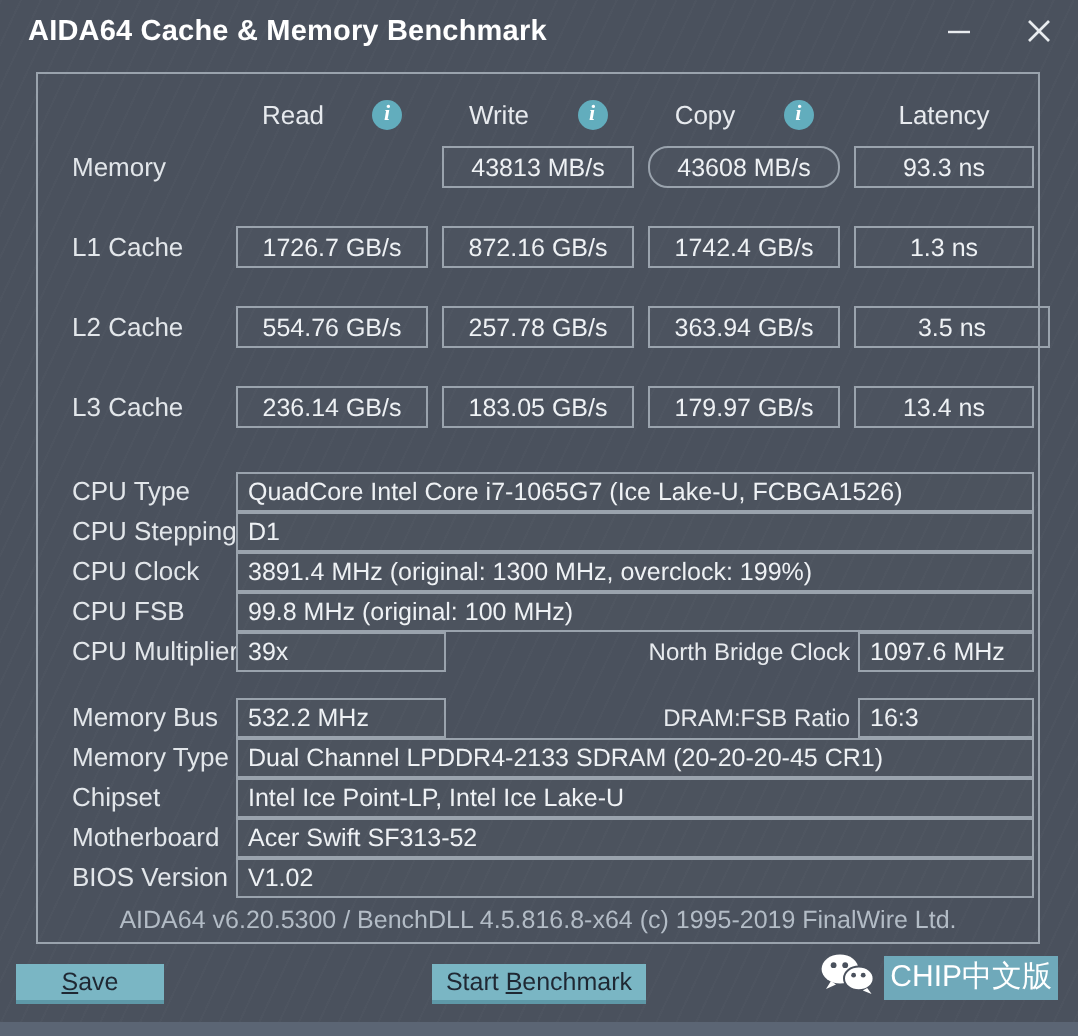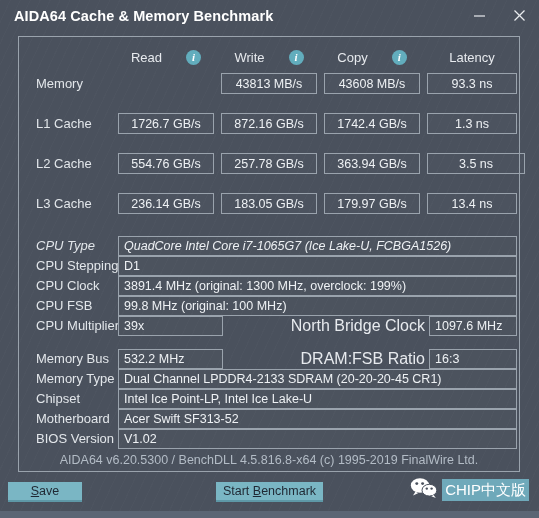--- a/index.html
+++ b/index.html
@@ -173,21 +173,21 @@
     background: rgba(255,255,255,0.012);
     white-space: nowrap;
     overflow: hidden;
   }
   .inline-label {
     position: absolute;
     top: 0;
     height: 20px;
     line-height: 20px;
     color: #e7eaee;
-    font-size: 16px;
+    font-size: 12px;
     text-align: right;
     white-space: nowrap;
   }
 
   
   .version-bar {
     position: absolute;
     left: 0;
     width: 100%;
     height: 23px;
@@ -282,21 +282,21 @@
         <span class="info-icon">i</span>
       </div>
       <div class="col-head" style="left:408px; width:90px;">
         <span>Latency</span>
       </div>
     </div>
 
     <div class="bench-row" style="top:36px;">
       <div class="row-label">Memory</div>
       <div class="cell" style="left:202px; width:96px;">43813 MB/s</div>
-      <div class="cell" style="left:305px; width:96px;">43608 MB/s</div>
+      <div class="cell" style="left:305px; width:96px;border-radius:10px;">43608 MB/s</div>
       <div class="cell" style="left:408px; width:90px;">93.3 ns</div>
     </div>
 
     <div class="bench-row" style="top:76px;">
       <div class="row-label">L1 Cache</div>
       <div class="cell" style="left:99px; width:96px;">1726.7 GB/s</div>
       <div class="cell" style="left:202px; width:96px;">872.16 GB/s</div>
       <div class="cell" style="left:305px; width:96px;">1742.4 GB/s</div>
       <div class="cell" style="left:408px; width:90px;">1.3 ns</div>
     </div>
@@ -312,21 +312,21 @@
     <div class="bench-row" style="top:156px;">
       <div class="row-label">L3 Cache</div>
       <div class="cell" style="left:99px; width:96px;">236.14 GB/s</div>
       <div class="cell" style="left:202px; width:96px;">183.05 GB/s</div>
       <div class="cell" style="left:305px; width:96px;">179.97 GB/s</div>
       <div class="cell" style="left:408px; width:90px;">13.4 ns</div>
     </div>
 
     <div class="info-block">
 
-      <div class="info-row" style="top:199px;font-style:italic;">
+      <div class="info-row" style="top:199px;">
         <div class="info-label">CPU Type</div>
         <div class="info-value" style="left:99px; width:399px;">QuadCore Intel Core i7-1065G7  (Ice Lake-U, FCBGA1526)</div>
       </div>
 
       <div class="info-row" style="top:219px;">
         <div class="info-label">CPU Stepping</div>
         <div class="info-value" style="left:99px; width:399px;">D1</div>
       </div>
 
       <div class="info-row" style="top:239px;">

